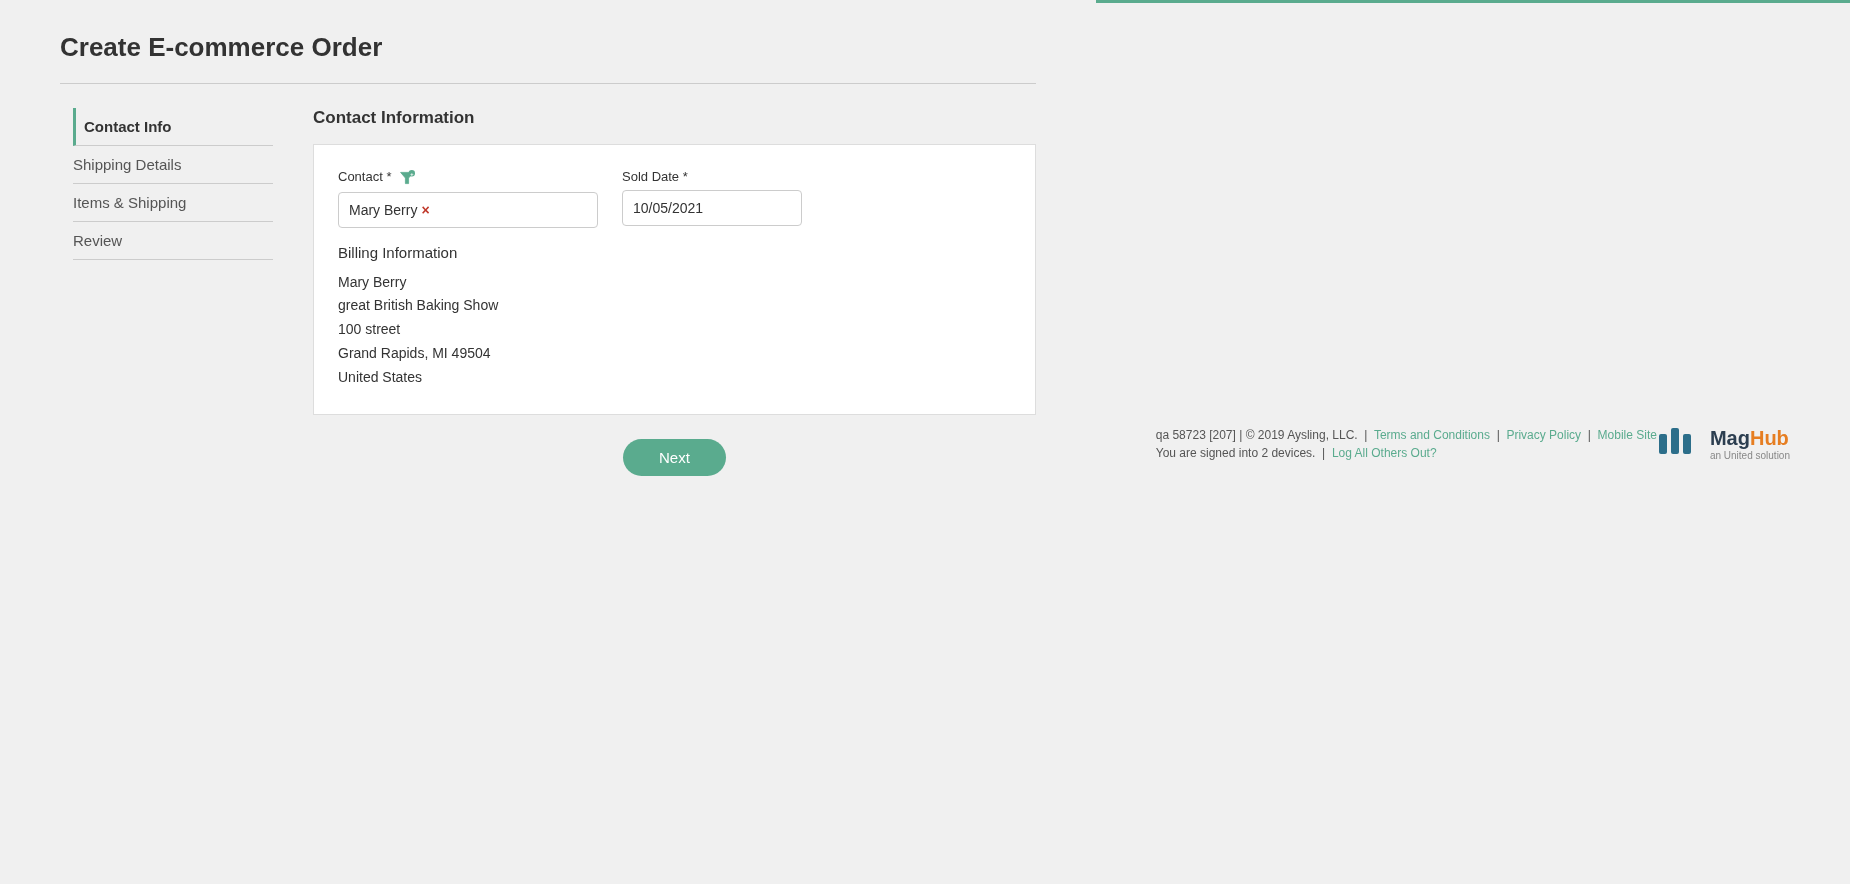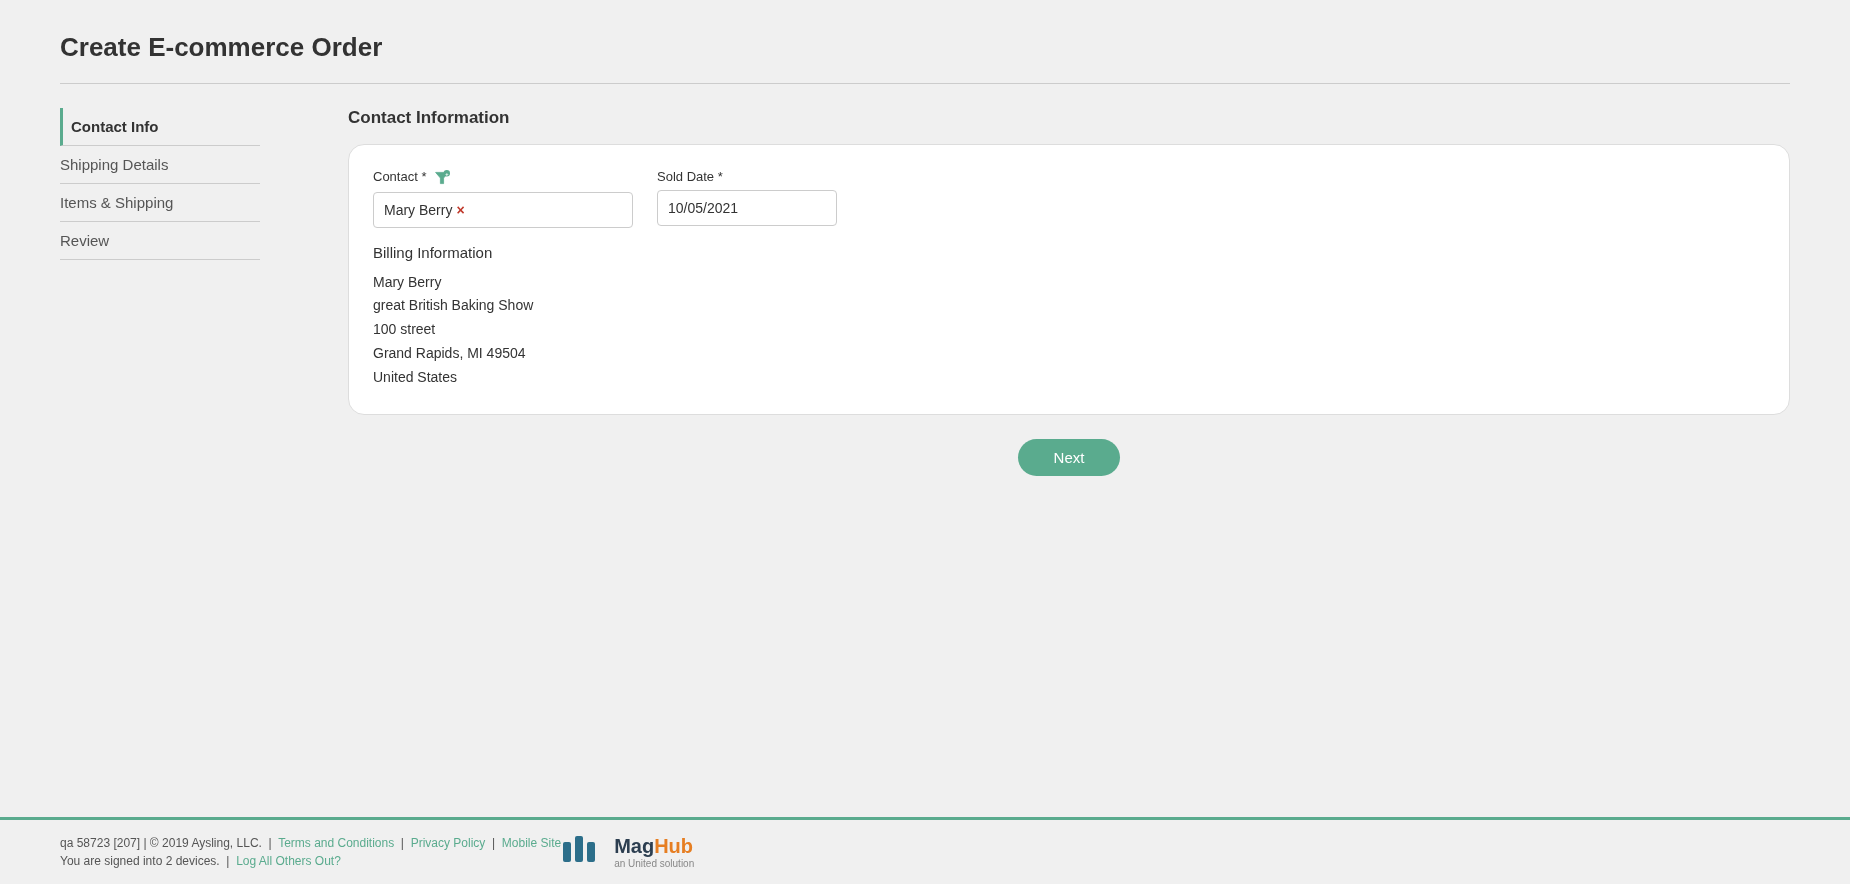--- a/index.html
+++ b/index.html
@@ -6,21 +6,20 @@
     body {
       font-family: Arial, sans-serif;
       background: #f0f0f0;
       min-height: 884px;
       display: flex;
       flex-direction: column;
     }
     .page-wrapper {
       flex: 1;
       display: flex;
-      flex-direction: column;
     }
     .main-content {
       flex: 1;
       padding: 32px 60px;
     }
     .page-title {
       font-size: 26px;
       font-weight: 600;
       color: #333;
       margin-bottom: 20px;
@@ -30,48 +29,48 @@
       border-top: 1px solid #ccc;
       margin-bottom: 24px;
     }
     .layout {
       display: flex;
       gap: 40px;
     }
     .sidebar {
       width: 200px;
       flex-shrink: 0;
+      margin-left: 13px;
     }
     .sidebar-item {
       padding: 10px 0;
       border-bottom: 1px solid #ccc;
       cursor: pointer;
       font-size: 15px;
       color: #555;
     }
     .sidebar-item.active {
       color: #333;
       font-weight: bold;
       border-left: 3px solid #5aab8e;
       padding-left: 8px;
     }
     .content-area {
       flex: 1;
-      margin-left: 48px;
     }
     .section-title {
       font-size: 17px;
       font-weight: bold;
       color: #333;
       margin-bottom: 16px;
     }
     .form-card {
       background: #fff;
       border: 1px solid #ddd;
-      border-radius: 16px;
+      border-radius: 0;
       padding: 24px;
       margin-bottom: 20px;
     }
     .form-row {
       display: flex;
       gap: 24px;
       margin-bottom: 16px;
     }
     .form-group {
       display: flex;

